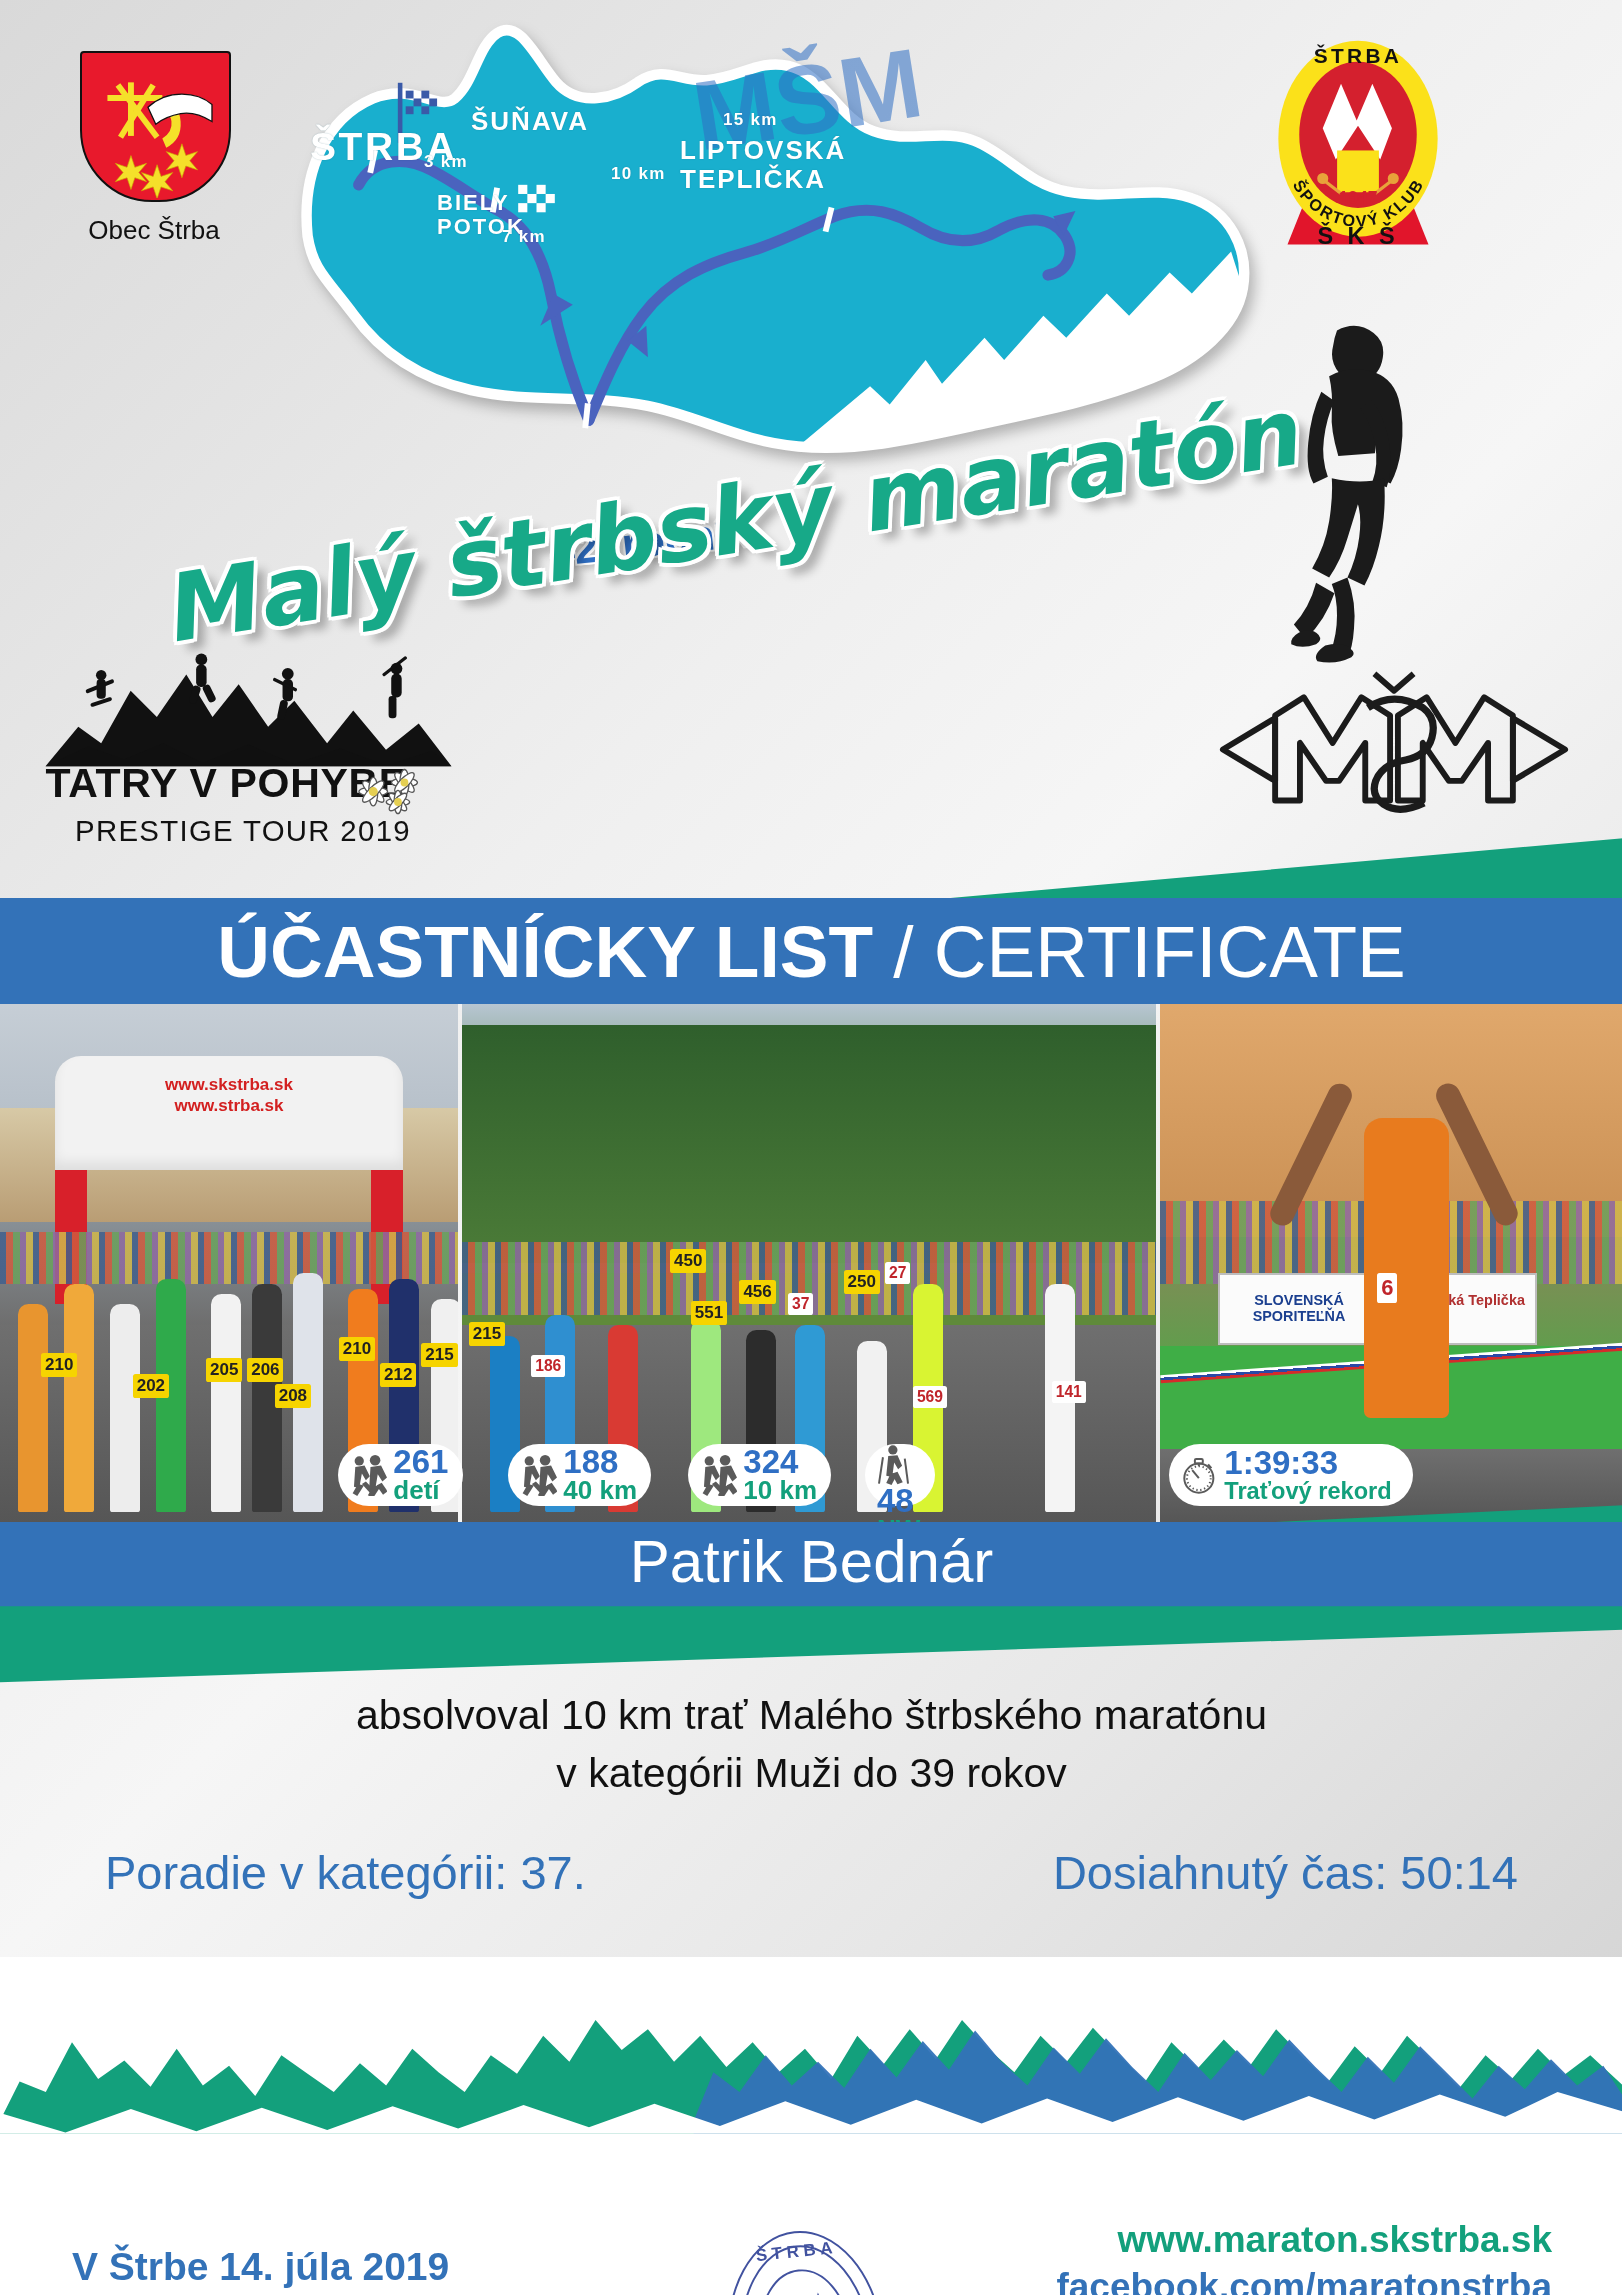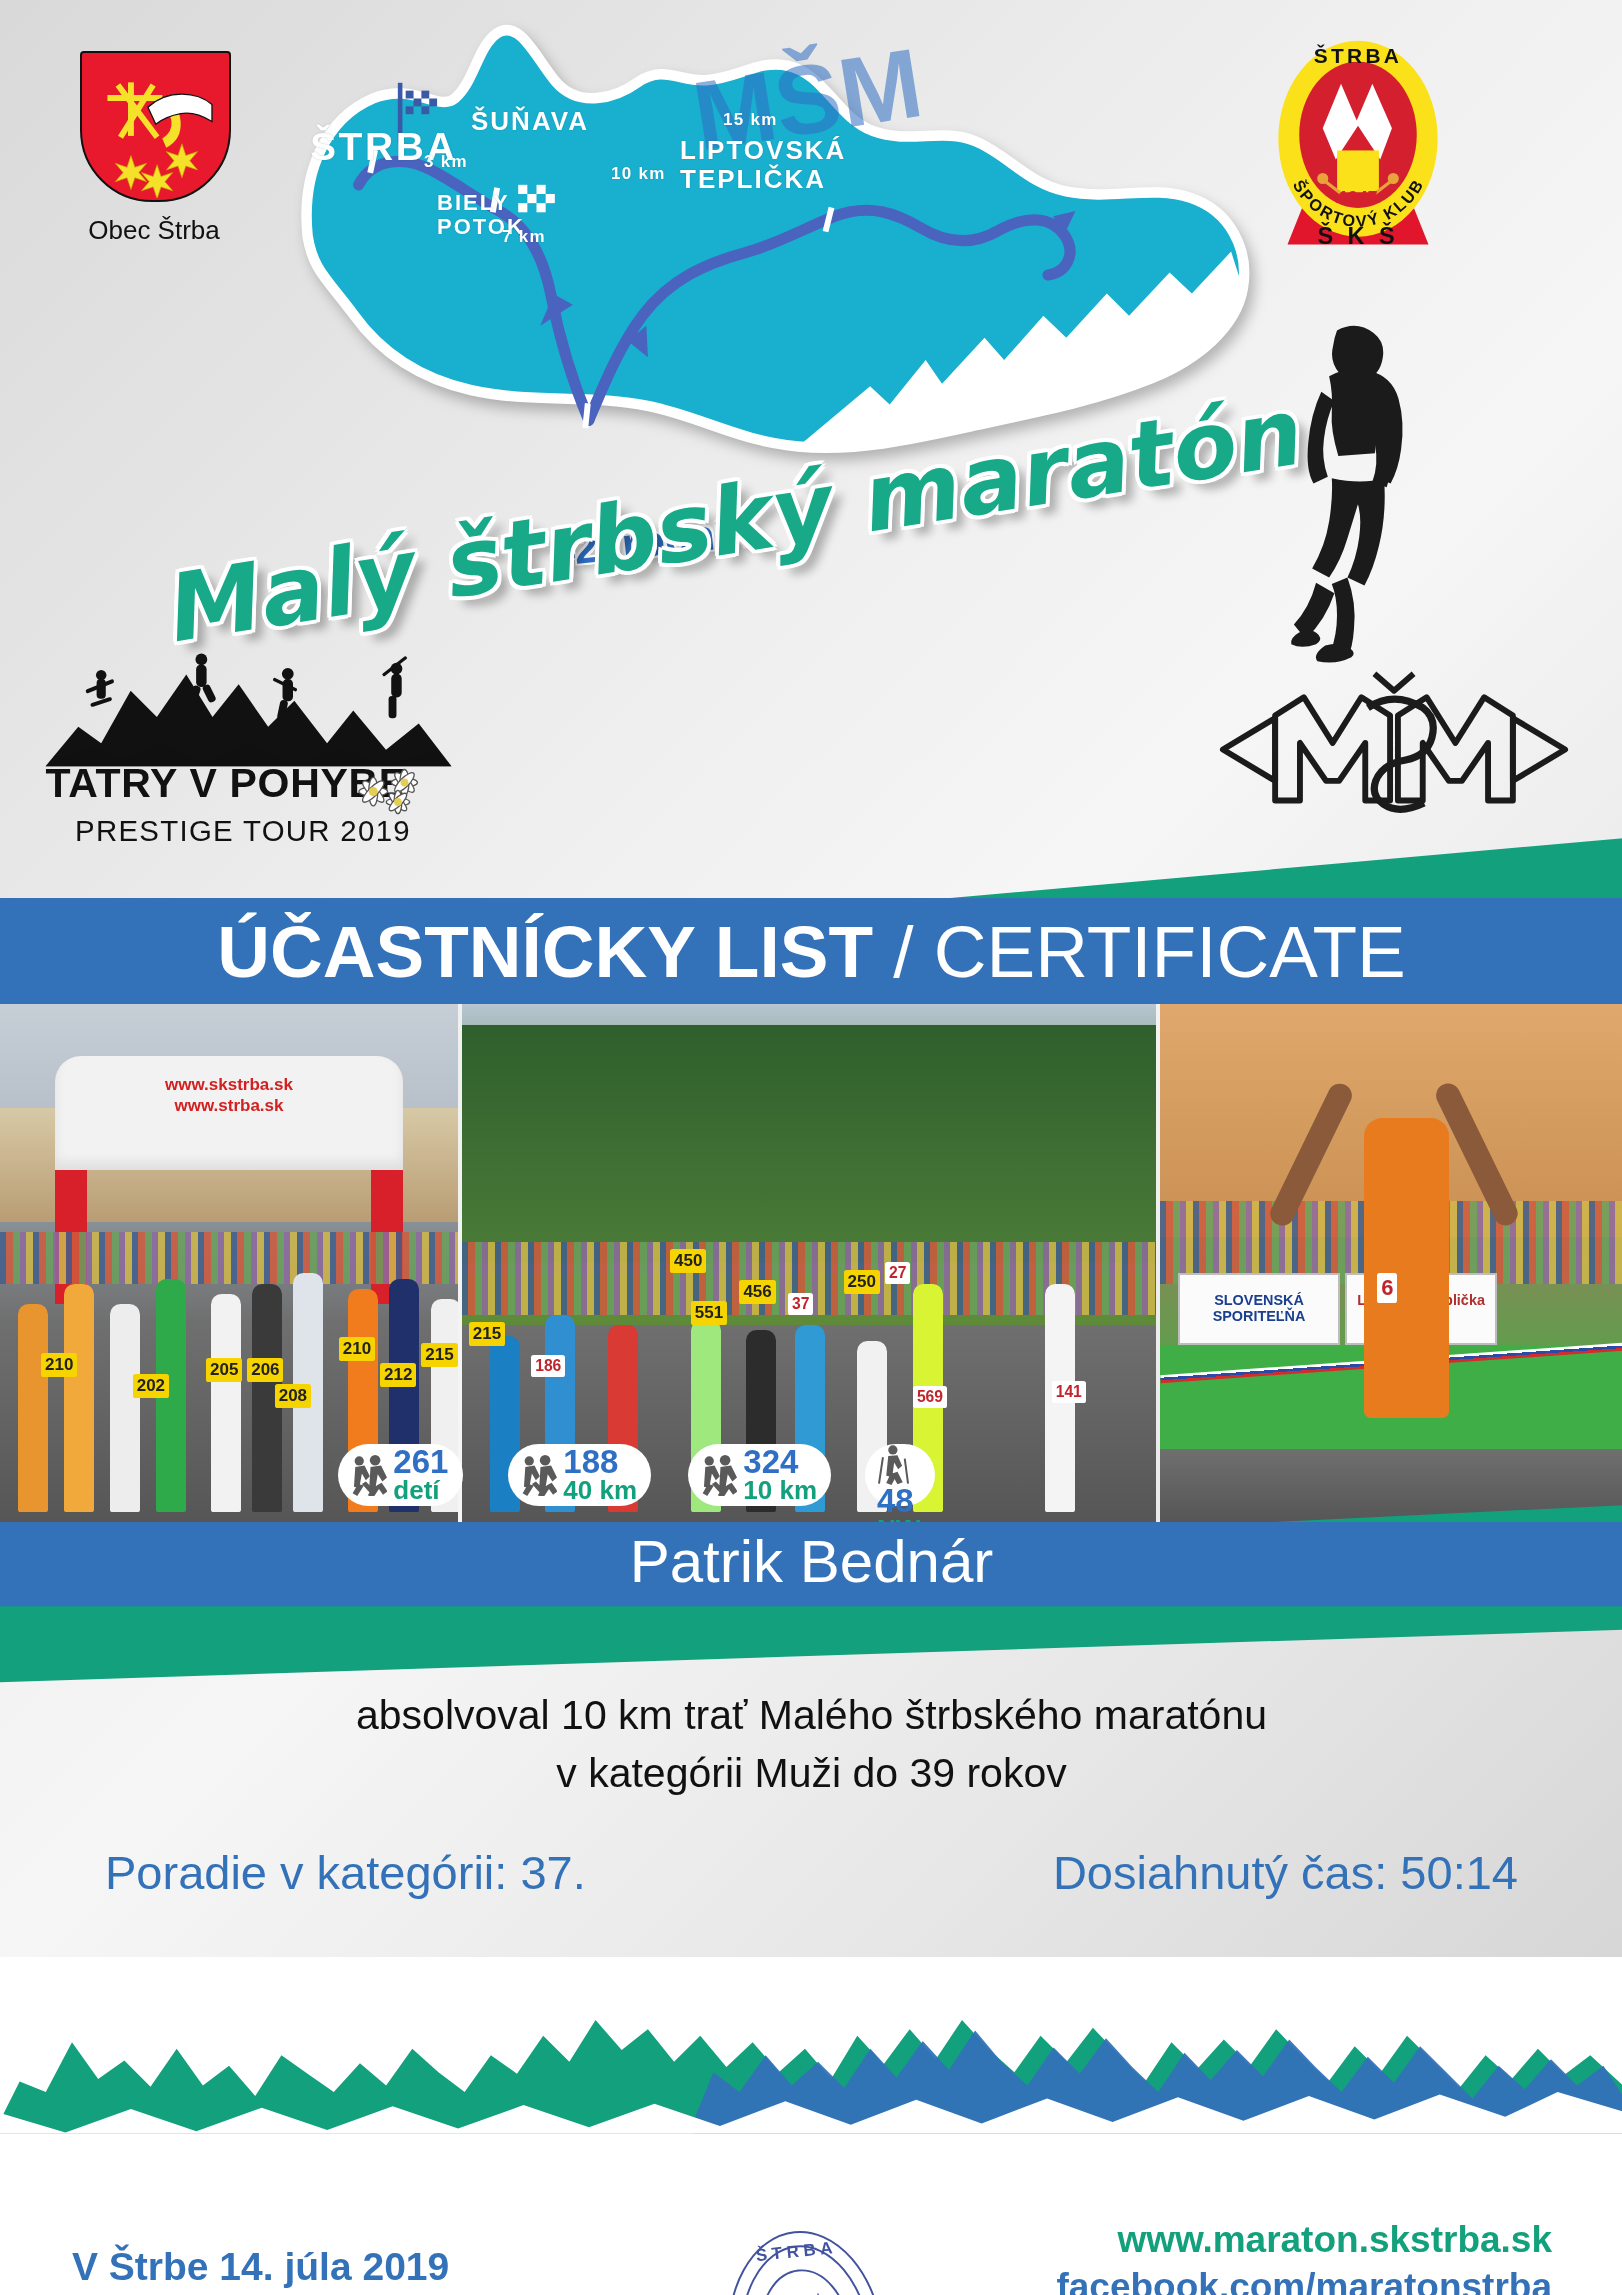--- a/index.html
+++ b/index.html
@@ -79,21 +79,21 @@
   .sky{position:absolute;left:0;top:0;width:100%;height:34%;background:linear-gradient(#c6ced6,#aeb8c2);}
   .road{position:absolute;left:0;bottom:0;width:100%;height:38%;background:linear-gradient(#6f6f6f,#565656);}
   .trees{position:absolute;left:0;top:4%;width:100%;height:46%;
      background:linear-gradient(#2f5f2c,#4c7c38);}
   .grass{position:absolute;left:0;bottom:34%;width:100%;height:14%;background:#5f8a3a;}
   .arch{position:absolute;left:12%;top:10%;width:76%;height:22%;background:#f2f2f2;border-radius:26px 26px 0 0;
      box-shadow:inset 0 -7.9px 11.8px rgba(0,0,0,.08);}
   .archtxt{position:absolute;left:0;top:16%;width:100%;text-align:center;color:#d32020;font-weight:bold;
      font-size:17px;line-height:1.25;font-family:"Liberation Sans",sans-serif;}
   .archleg{position:absolute;top:32%;width:7%;height:26%;background:#d8202a;}
-  .banner-board{position:absolute;background:#fbfbfb;border:2px solid #bdbdbd;}
+  .banner-board{position:absolute;background:#fbfbfb;border:2px solid #bdbdbd;margin-left:40px;}
   .board-txt{position:absolute;color:#1b3f8f;font-weight:bold;font-size:14.4px;text-align:center;width:100%;
      font-family:"Liberation Sans",sans-serif;}
   .crowd{position:absolute;left:0;width:100%;height:10%;background:repeating-linear-gradient(90deg,
      #415f8c 0 6.5px,#cf5b3f 6.5px 13px,#6aa15c 13px 19.6px,#8e6aa1 19.6px 26px,#d0b84a 26px 33px);opacity:.85;}
   .bib{position:absolute;background:#f6d400;color:#222;font-weight:bold;font-size:17px;text-align:center;
      border-radius:2.6px;padding:2px 3.9px;font-family:"Liberation Sans",sans-serif;}
   .bibw{position:absolute;background:#fff;color:#c0252b;font-weight:bold;font-size:15.7px;text-align:center;
      border-radius:2.6px;padding:2px 3.9px;font-family:"Liberation Sans",sans-serif;}
   .figure{position:absolute;bottom:2%;width:30px;border-radius:10.5px 10.5px 2.6px 2.6px;}
   .tape{position:absolute;left:0;bottom:30%;width:100%;height:7.9px;
@@ -491,20 +491,36 @@
           <line x1="9" y1="20" x2="3" y2="60"></line>
             <line x1="42" y1="22" x2="47" y2="60"></line>
         </g>
       </svg>
       <div class="nums">
         <span class="nv">48</span>
         <span class="nl">NW</span>
       </div>
     </div>
 
+    <div class="badge" style="left:1169px;padding-right:21px;">
+      <svg class="ic" viewBox="0 0 56 62">
+        <g stroke="#5a5a5a" stroke-width="3" fill="none">
+          <circle cx="27" cy="35" r="22"></circle>
+          <circle cx="27" cy="35" r="18" stroke-dasharray="2 4"></circle>
+          <line x1="27" y1="35" x2="17" y2="23"></line>
+          <rect x="21" y="6" width="12" height="7" rx="2"></rect>
+          <line x1="27" y1="13" x2="27" y2="17"></line>
+          <line x1="41" y1="14" x2="46" y2="20"></line>
+        </g>
+      </svg>
+      <div class="nums">
+        <span class="nv">1:39:33</span>
+        <span class="nl" style="font-size:23.6px;">Traťový rekord</span>
+      </div>
+    </div>
   </div>
 
   <div class="greenwedge2">
     <svg width="1623" height="33" viewBox="0 0 2480 50">
       <polygon points="2480,0 2480,50 1450,50" fill="#13A07C"></polygon>
     </svg>
   </div>
 
   <div class="nameband">
     <div class="n">Patrik Bednár</div>

